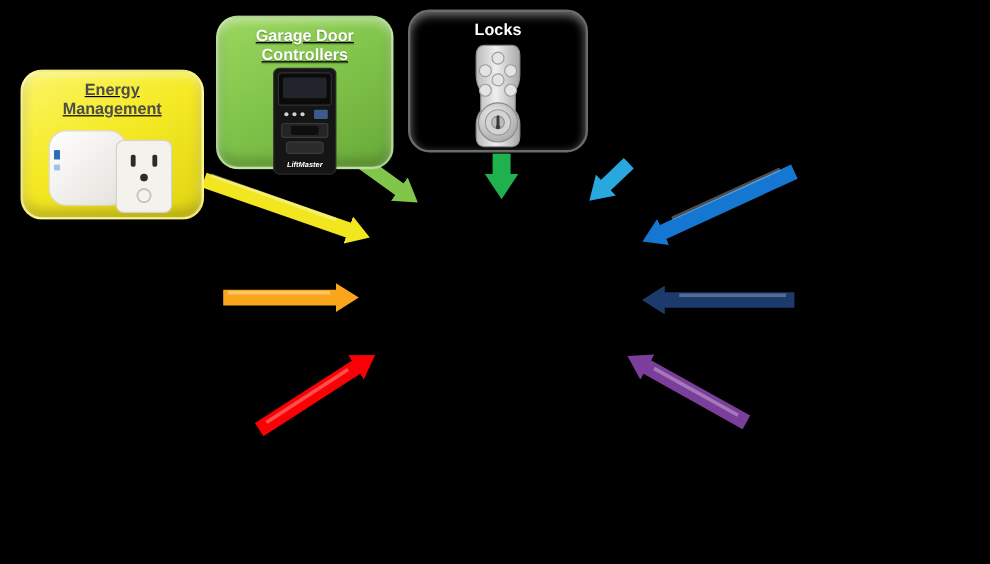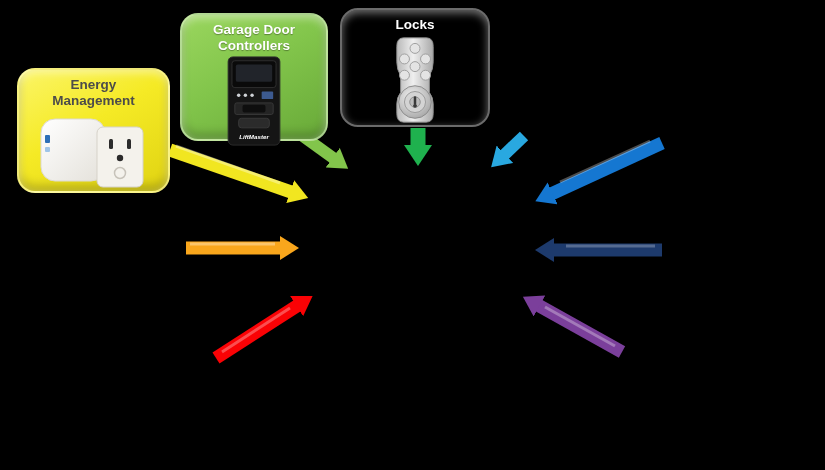--- a/index.html
+++ b/index.html
@@ -1,26 +1,26 @@
 <!DOCTYPE html>
 <html><head>
 <meta charset="utf-8">
 <style>
   html,body{margin:0;padding:0;background:#000;}
   .stage{position:relative;width:825px;height:470px;background:#000;overflow:hidden;
          font-family:"Liberation Sans",sans-serif;}
   .box{position:absolute;border-radius:18px;border:2px solid rgba(255,255,255,.42);
        box-sizing:border-box;display:flex;flex-direction:column;align-items:center;
-       z-index:3;box-shadow:inset 0 3px 8px rgba(255,255,255,.45), inset 0 -6px 10px rgba(0,0,0,.22);}
+       z-index:3;box-shadow:inset 0 3px 8px rgba(255,255,255,.45), inset 0 -6px 10px rgba(0,0,0,.22);text-decoration:underline;}
   .box-title{font-weight:bold;font-size:13.5px;line-height:1.15;text-align:center;
        padding:7px 14px 2px;color:#fff;text-shadow:0 1px 1px rgba(0,0,0,.35);}
   .device{flex:1;display:flex;align-items:center;justify-content:center;width:100%;}
   
   .b-energy{left:17px;top:58px;width:153px;height:125px;
-     background:linear-gradient(150deg,#fbf567,#f5ea25 45%,#e0d312);margin-top:10px;}
+     background:linear-gradient(150deg,#fbf567,#f5ea25 45%,#e0d312);}
   .b-energy .box-title{color:#4c4c4a;text-shadow:none;}
   .b-garage{left:180px;top:13px;width:148px;height:128px;
      background:linear-gradient(150deg,#9ad65e,#82c54b 45%,#68a938);}
   .b-locks{left:340px;top:8px;width:150px;height:119px;
      background:linear-gradient(150deg,#33c45e,#1fb14e 45%,#149541;}
   .b-locks{background:linear-gradient(150deg,#33c45e,#1fb14e 45%,#149541);}
   
   .phone{position:absolute;left:392px;top:226px;width:56px;height:98px;background:#fff;
      border-radius:9px;z-index:6;box-shadow:0 0 0 1px #cfccc8,0 5px 9px rgba(0,0,0,.45);}
   .phone .speaker{position:absolute;top:3px;left:23px;width:10px;height:2px;border-radius:1px;background:#2b2b2b;}

